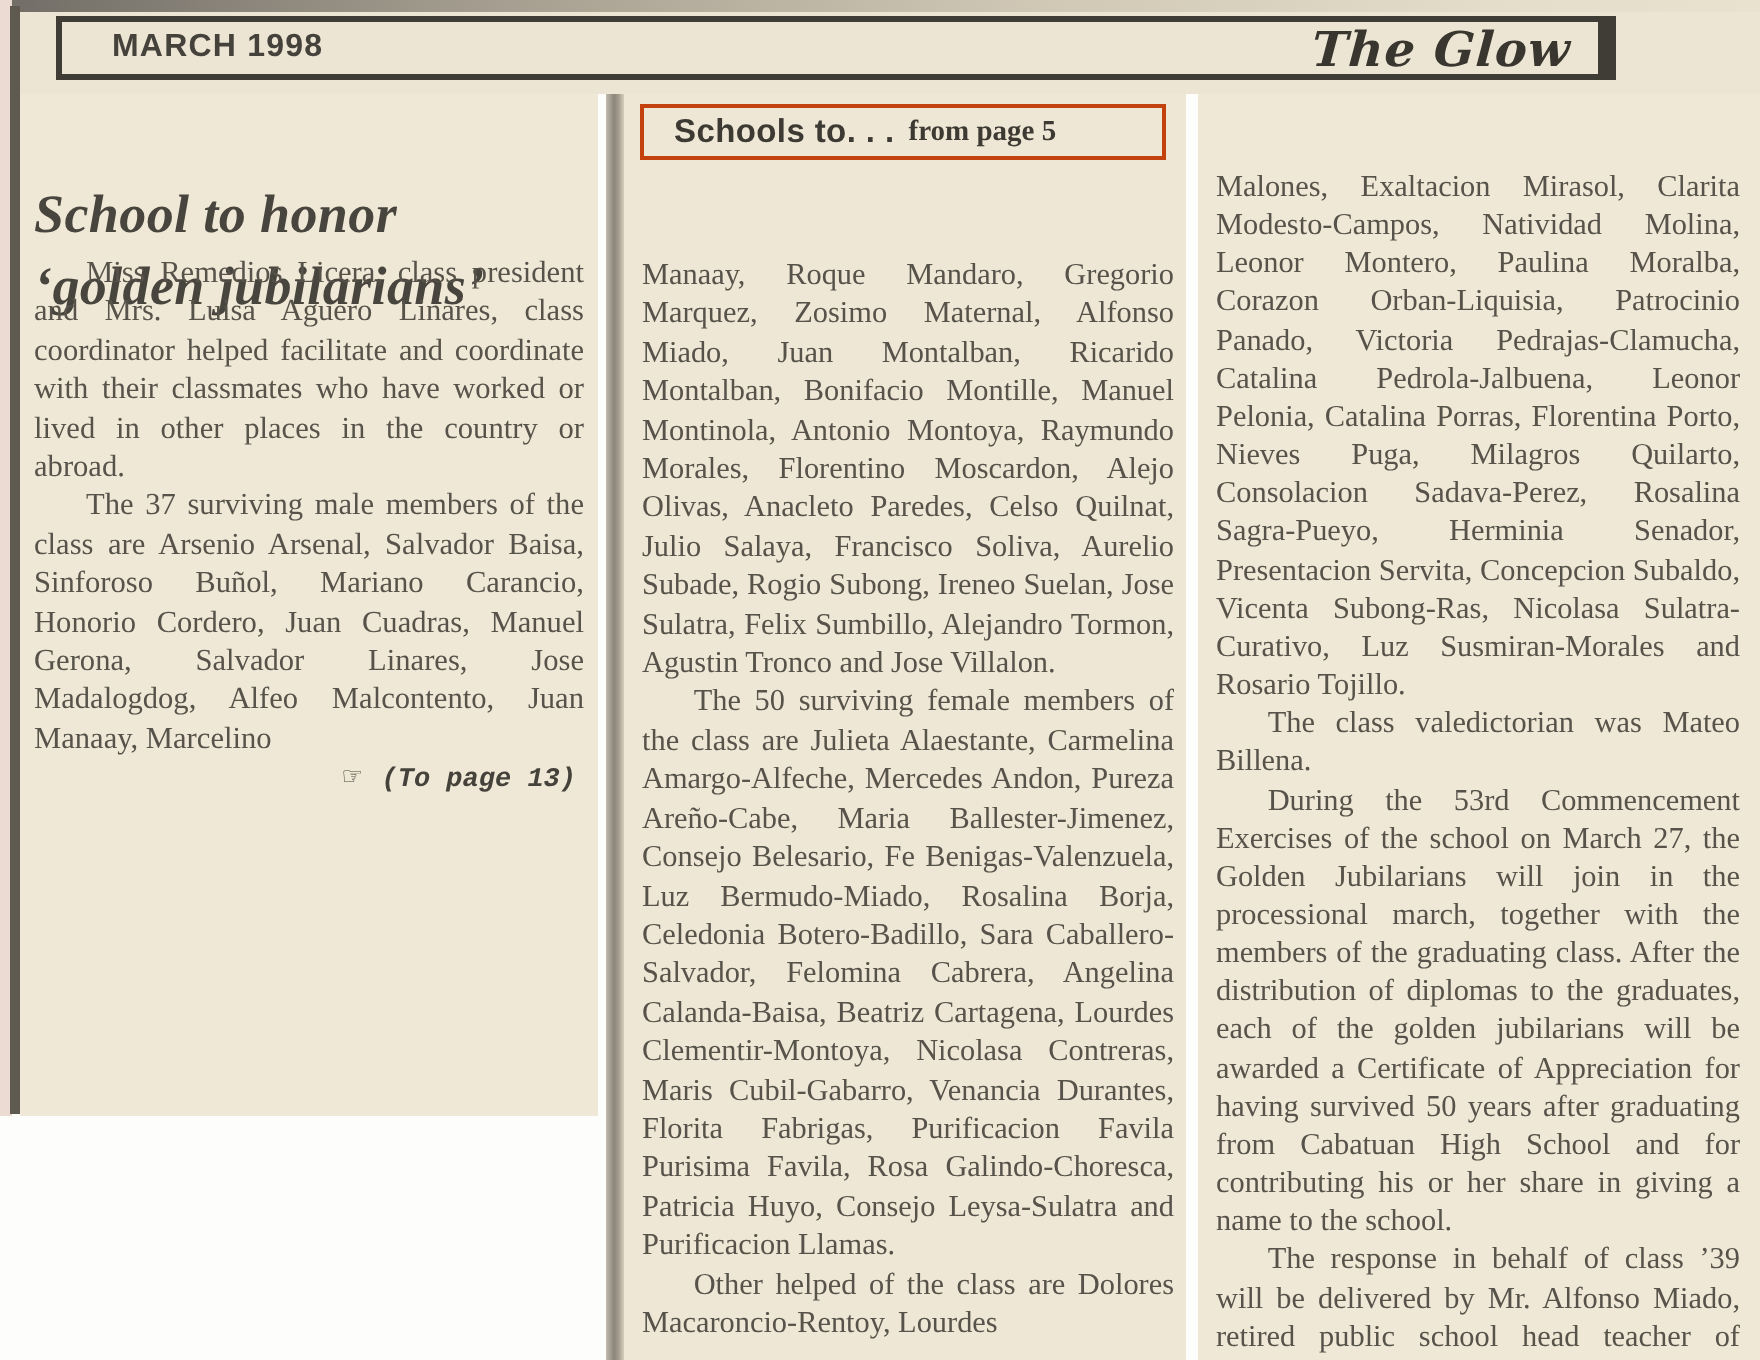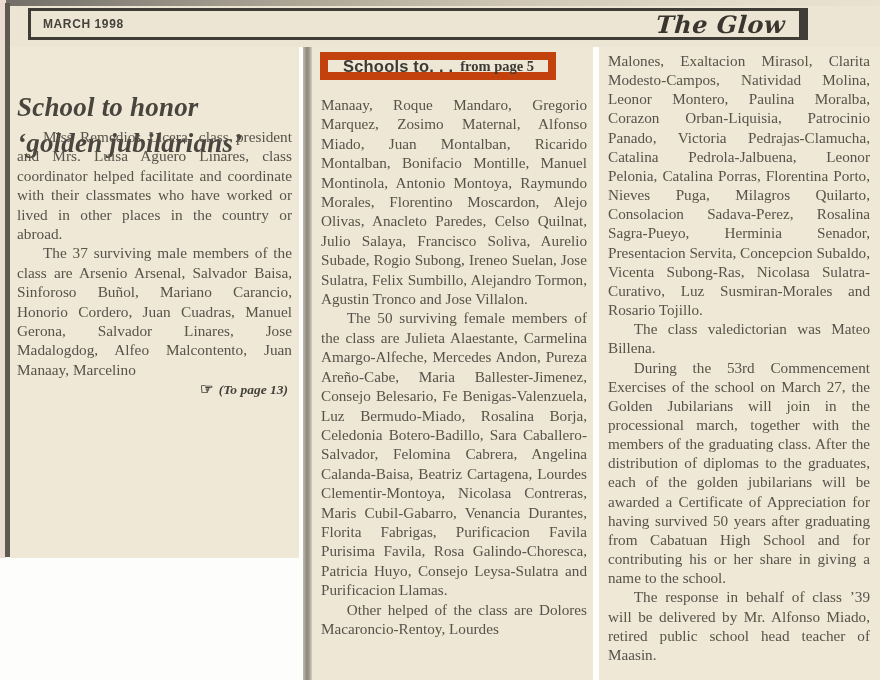--- a/index.html
+++ b/index.html
@@ -19,39 +19,39 @@
   .paper{background:#efe8d6;position:absolute;}
   .paper-header{left:10px;top:5px;width:870px;height:42px;background:#ece5d3;}
   .paper-left{left:10px;top:47px;width:289px;height:511px;}
   .paper-middle{left:312px;top:47px;width:281px;height:633px;background:#eee7d5;}
   .paper-right{left:599px;top:47px;width:281px;height:633px;}
   
   .mast-box{position:absolute;left:28px;top:8px;width:780px;height:32px;
     border:3px solid #403d36;border-right-width:9px;box-sizing:border-box;
     background:#ece5d3;display:flex;align-items:center;justify-content:space-between;
     padding:0 14px 0 12px;}
-  .mast-date{font-family:"Liberation Sans", sans-serif;font-size:12px;font-weight:bold;
-    color:#45423b;letter-spacing:0.6px;}
+  .mast-date{font-family:"Liberation Sans", sans-serif;font-size:16px;font-weight:bold;
+    color:#45423b;letter-spacing:0.6px;margin-left:13px;}
   .mast-title{font-family:"DejaVu Serif", serif;font-size:24px;font-weight:bold;
     font-style:italic;color:#39362f;letter-spacing:0.5px;transform:skewX(-4deg);}
   
   .headline{position:absolute;left:17px;top:50px;width:275px;
     font-size:27px;font-weight:bold;font-style:italic;line-height:1.33;
     color:#48453e;letter-spacing:0.2px;margin-top:40px;}
   .headline span{display:block;}
   .left-body{position:absolute;left:17px;top:127px;width:275px;
     font-size:15.3px;line-height:19.4px;color:#57534a;text-align:justify;}
   .col p{margin:0;text-indent:1.7em;}
-  .col p.no-indent{text-indent:0;}
+  .col p.no-indent{text-indent:0;margin-top:33px;}
   .jump-line{text-align:right;font-size:13.5px;font-weight:bold;font-style:italic;
-    color:#45423b;padding-right:4px;margin-top:1px;}
+    color:#45423b;padding-right:4px;margin-top:1px;font-family:Liberation Mono, monospace;}
   .jump-line .hand{font-style:normal;font-size:15px;margin-right:2px;}
   
-  .cont-box{position:absolute;left:320px;top:52px;width:236px;height:28px;
-    border:8px solid #c2410c;box-sizing:border-box;display:flex;align-items:center;
+  .cont-box{position:absolute;left:320px;top:52px;width:263px;height:28px;
+    border:2px solid #c2410c;box-sizing:border-box;display:flex;align-items:center;
     padding-left:15px;background:#eee7d5;}
   .cont-title{font-family:"Liberation Sans", sans-serif;font-weight:bold;
     font-size:16.5px;color:#3d3a34;letter-spacing:0.2px;margin-right:7px;}
   .cont-from{font-weight:bold;font-size:14.5px;color:#3d3a34;}
   .middle-body{position:absolute;left:321px;top:95px;width:266px;height:582px;
     font-size:15.2px;line-height:19.4px;color:#57534a;text-align:justify;overflow:hidden;}
   
   .right-body{position:absolute;left:608px;top:51px;width:262px;height:627px;
     font-size:15.2px;line-height:19.15px;color:#57534a;text-align:justify;overflow:hidden;}
 </style>

